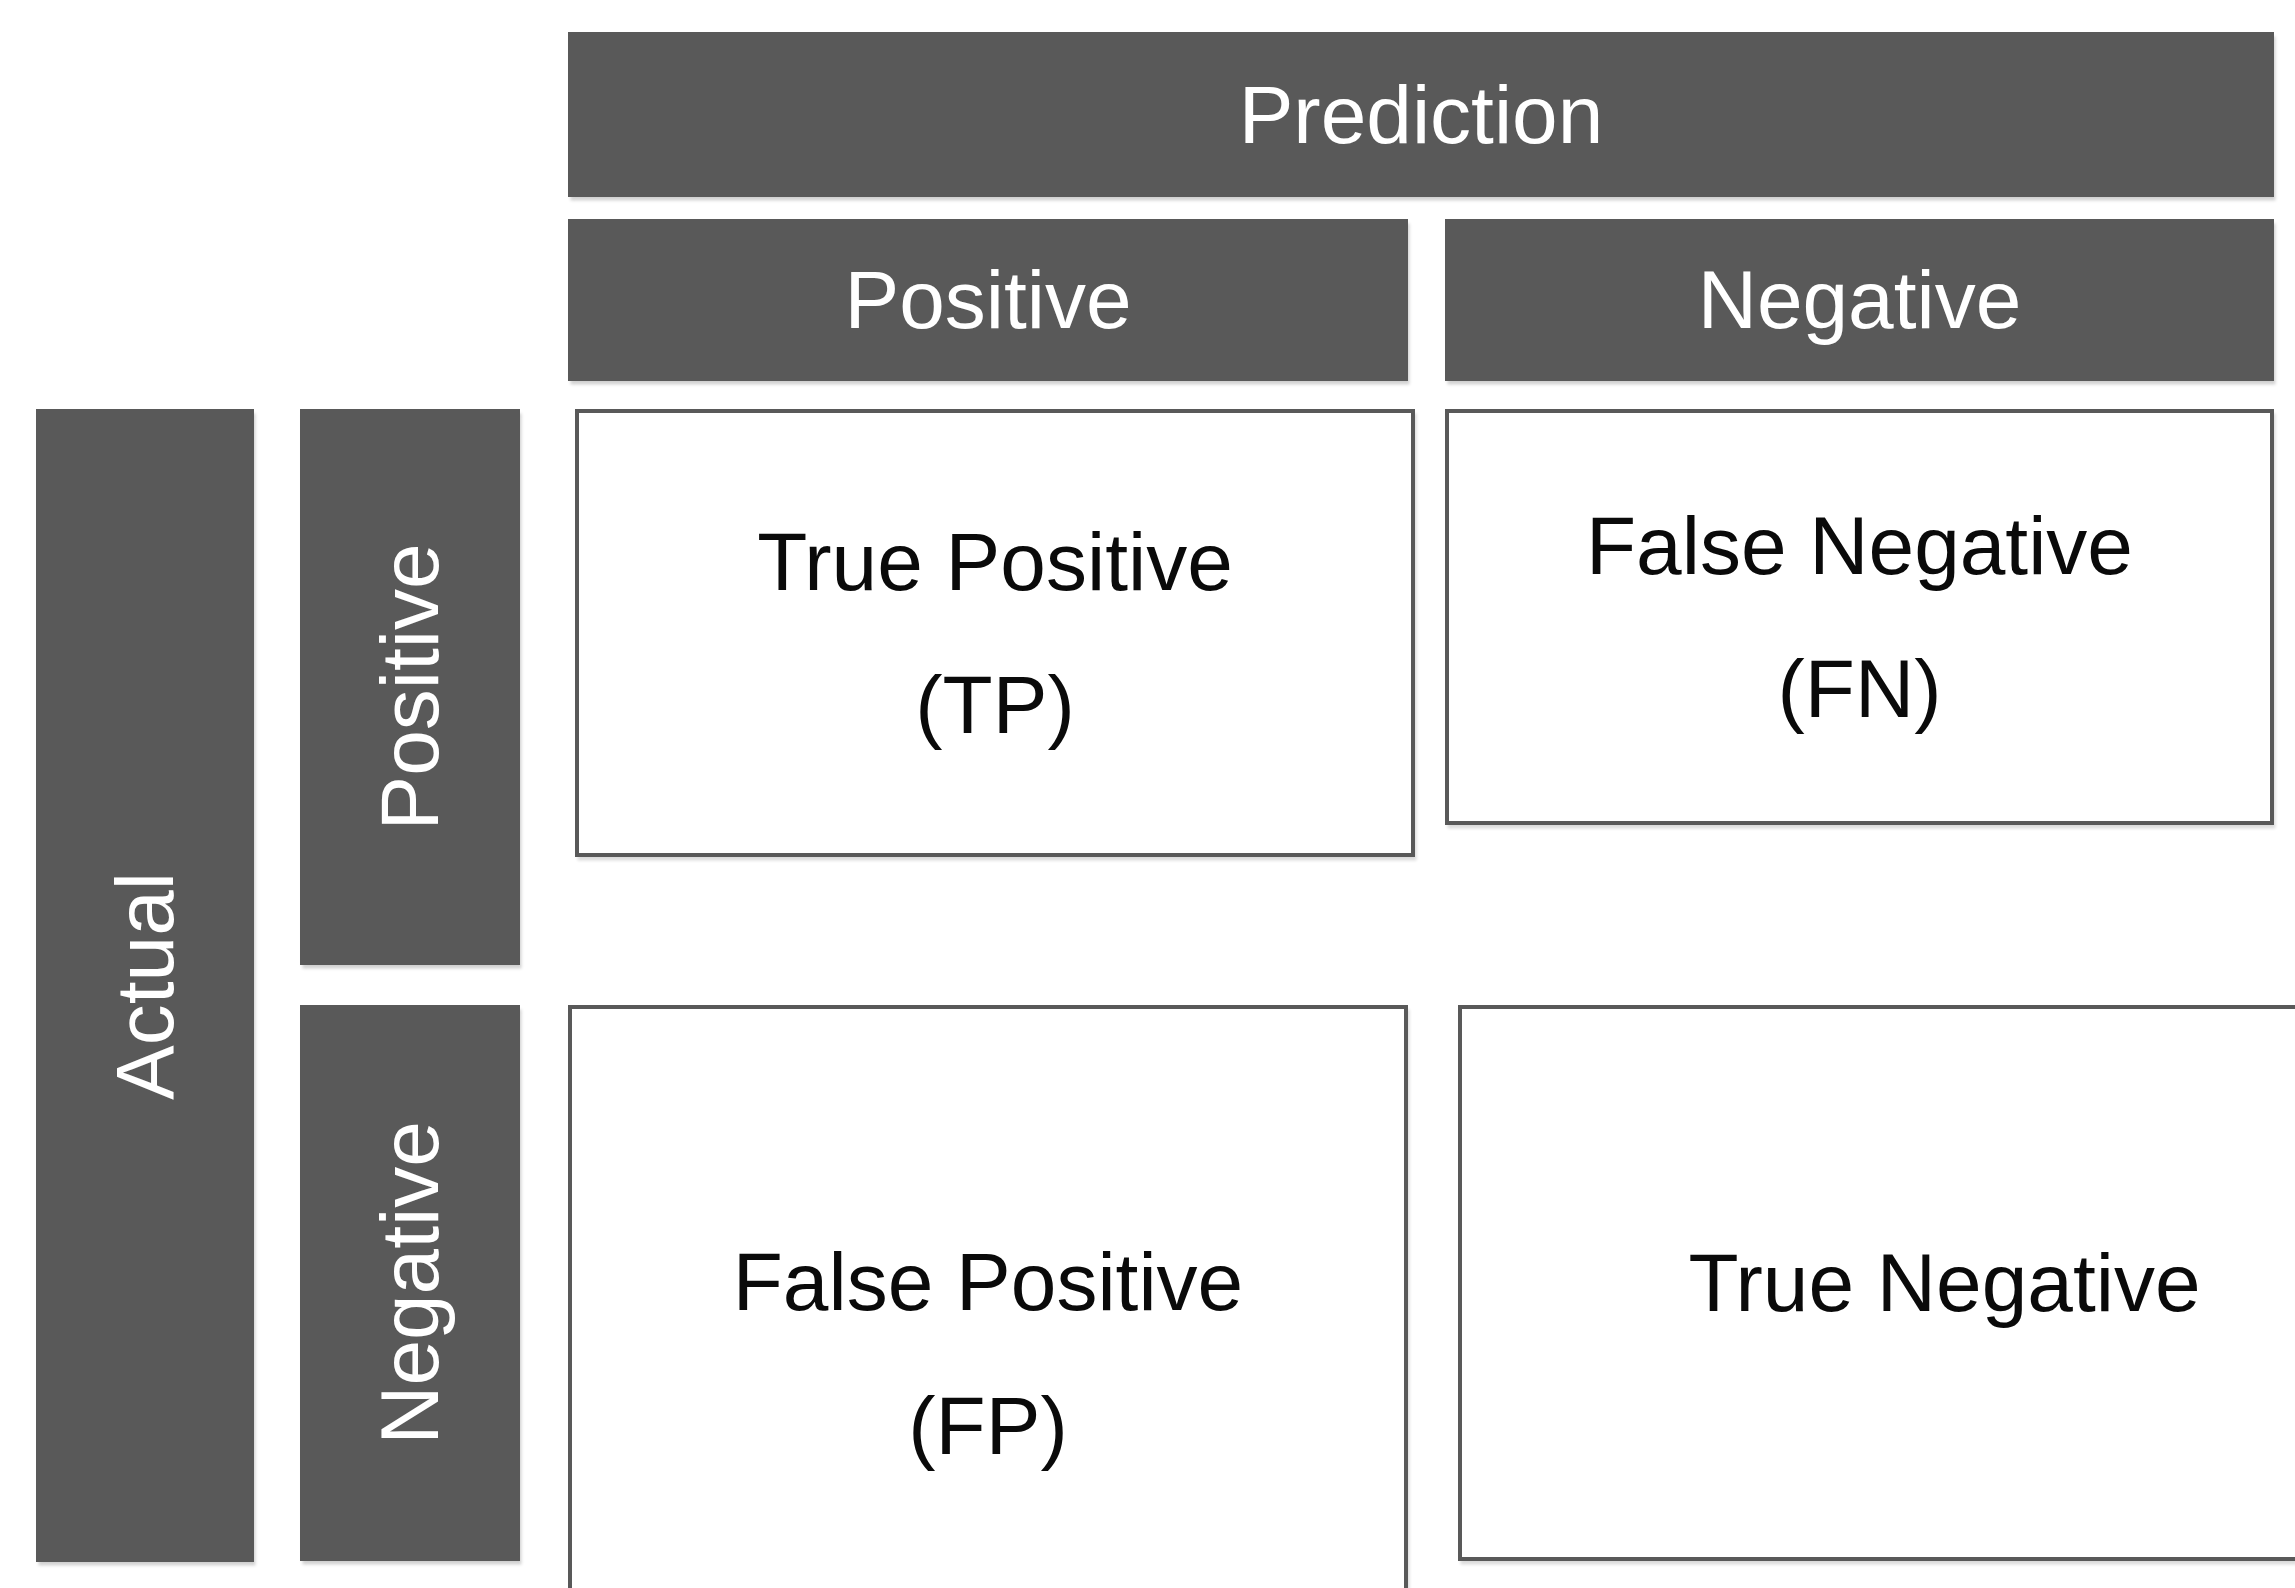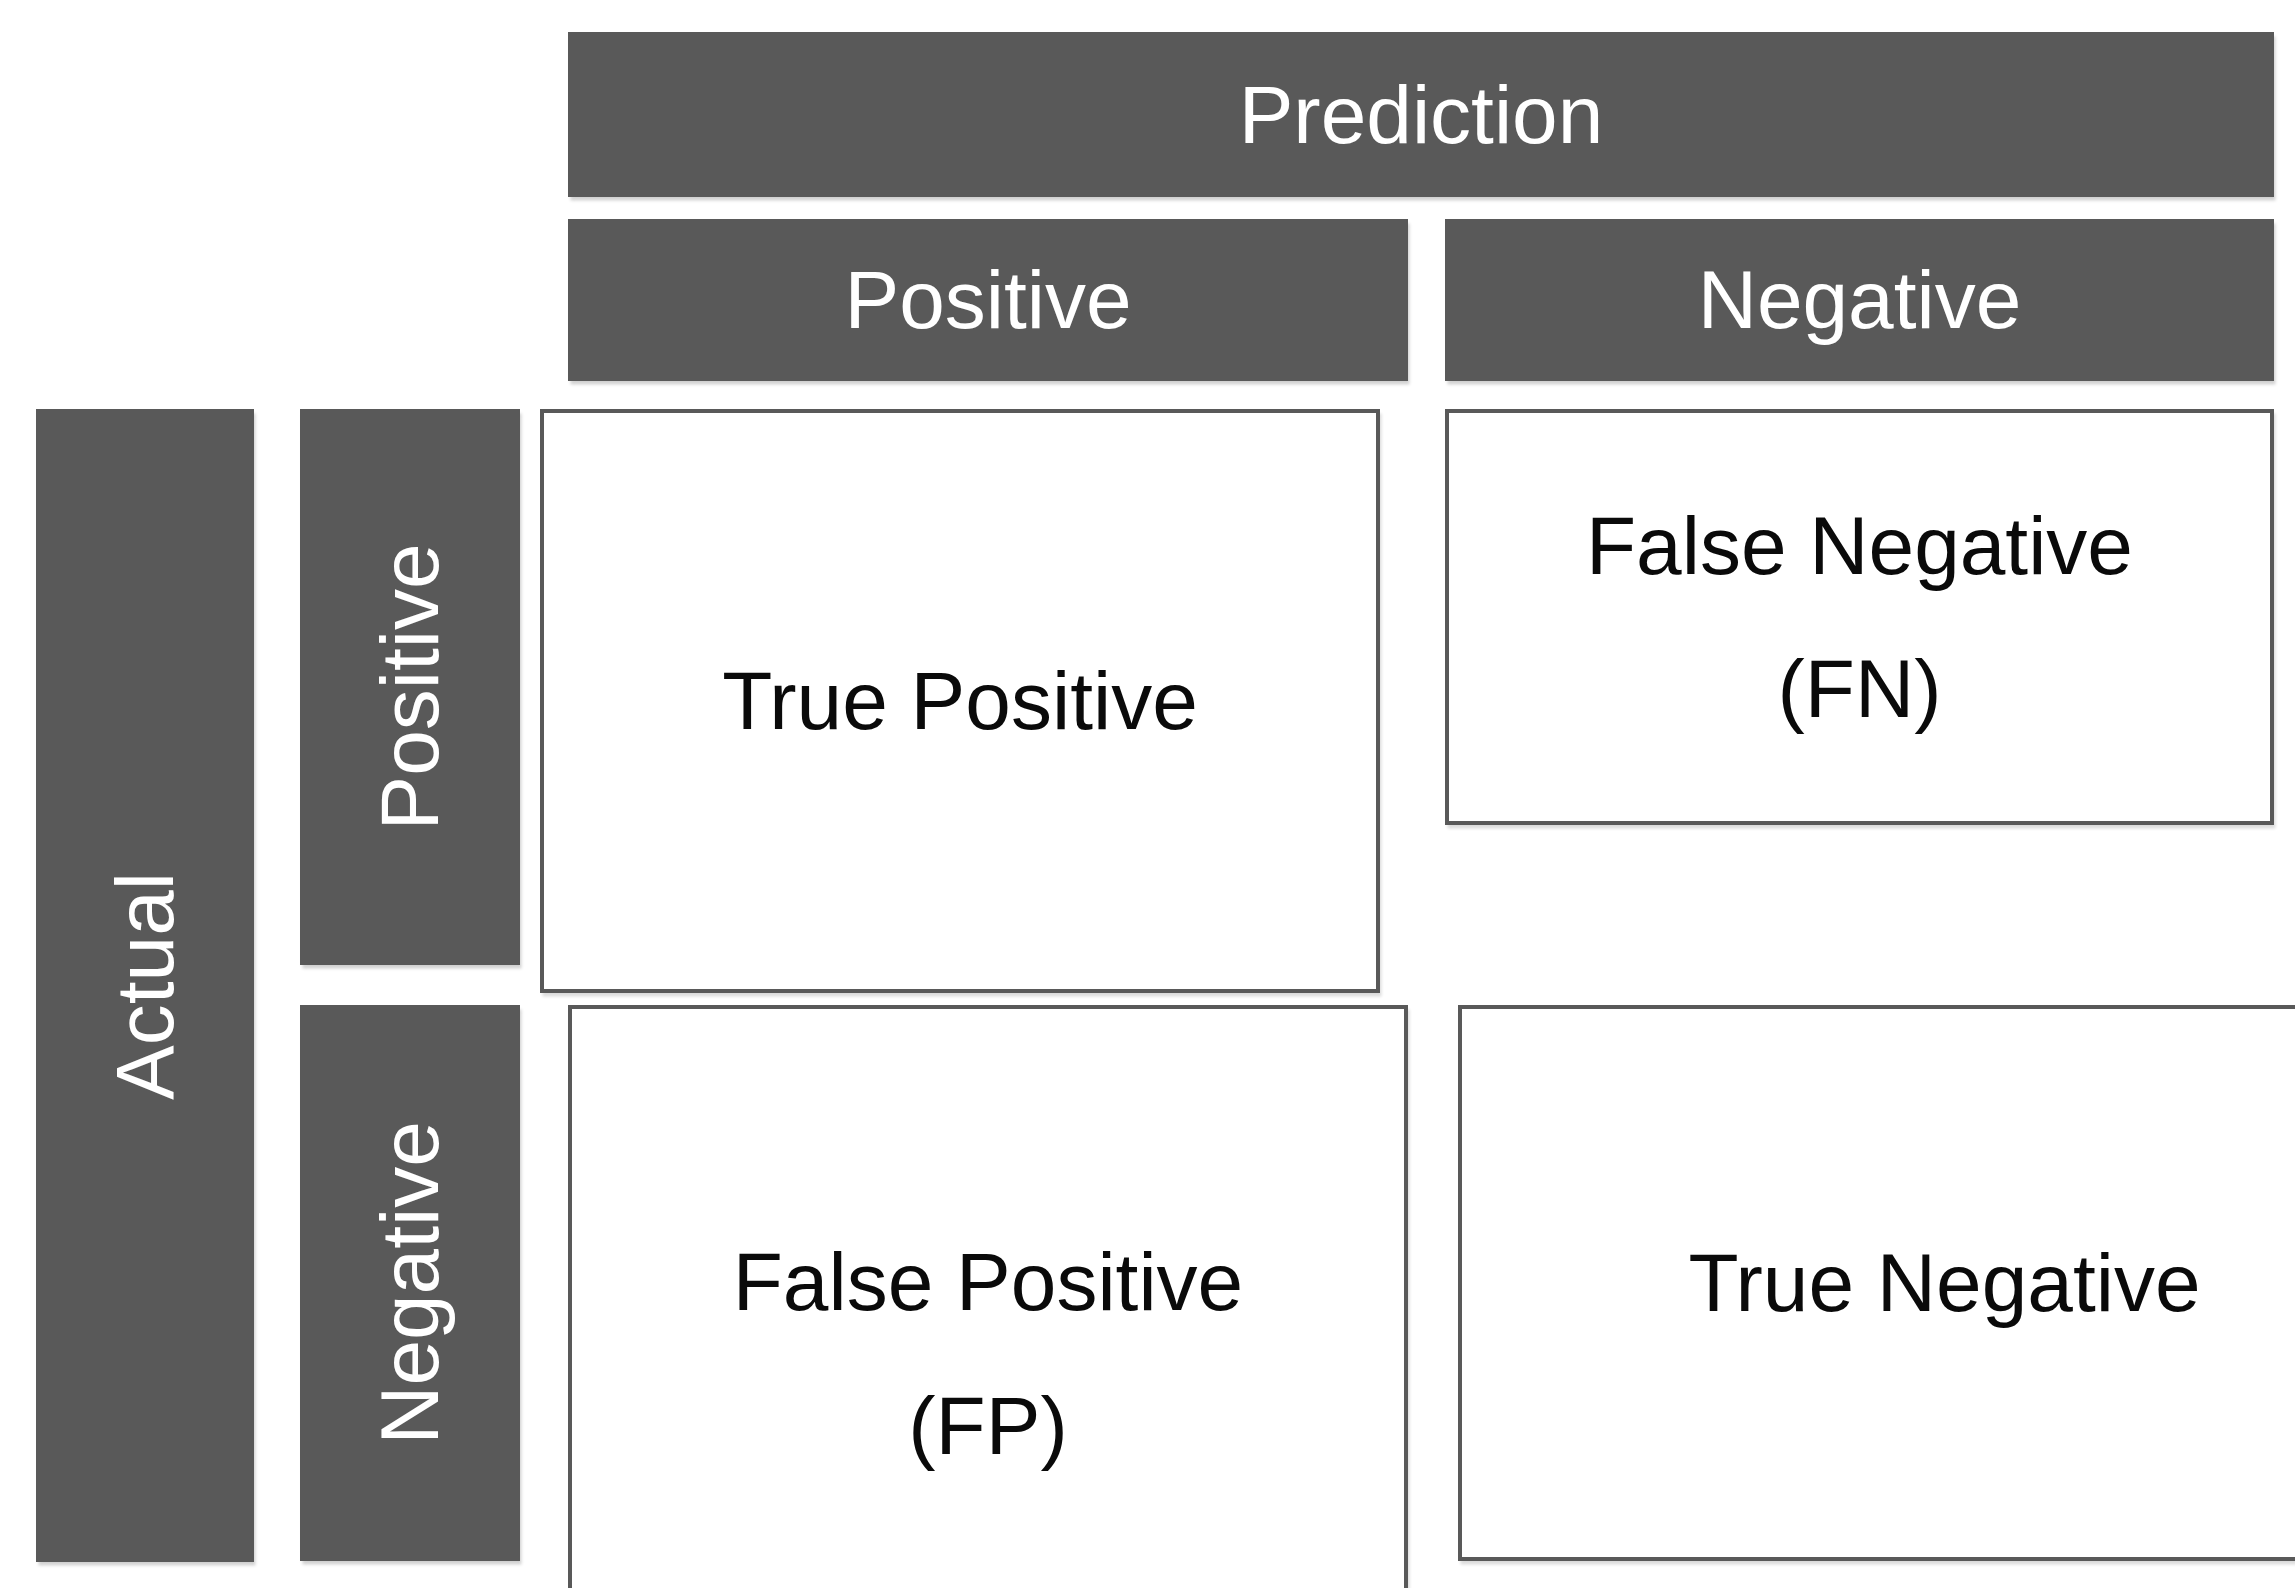--- a/index.html
+++ b/index.html
@@ -43,21 +43,21 @@
     color: var(--cell_text, #0a0a0a);
     display: flex;
     flex-direction: column;
     align-items: center;
     justify-content: center;
     text-align: center;
     font-size: 82px;
     line-height: 1.75;
     box-shadow: 1.5px 3.7px 3px rgba(0,0,0,0.14);
   }
-  .cell-tp { left: 540px;  top: 409px;  width: 840px; height: 584px; }
+  .cell-tp { left: 575px;  top: 409px;  width: 840px; height: 448px; }
   .cell-fn { left: 1445px; top: 409px;  width: 829px; height: 416px; }
   .cell-fp { left: 568px;  top: 1005px; width: 840px; height: 697px; }
   .cell-tn { left: 1445px; top: 1005px; width: 973px; height: 556px; margin-left: 13px; }
   .cell-line { display: block; }
 </style>
 </head>
 <body>
 
 <div class="canvas">
 
@@ -80,20 +80,21 @@
   <div class="bar bar-row-pos">
     <span class="rot">Positive</span>
   </div>
 
   <div class="bar bar-row-neg">
     <span class="rot">Negative</span>
   </div>
 
   <div class="cell cell-tp">
     <span class="cell-line">True Positive</span>
+    <span class="cell-line">(TP)</span>
   </div>
 
   <div class="cell cell-fn">
     <span class="cell-line">False Negative</span>
     <span class="cell-line">(FN)</span>
   </div>
 
   <div class="cell cell-fp">
     <span class="cell-line">False Positive</span>
     <span class="cell-line">(FP)</span>

